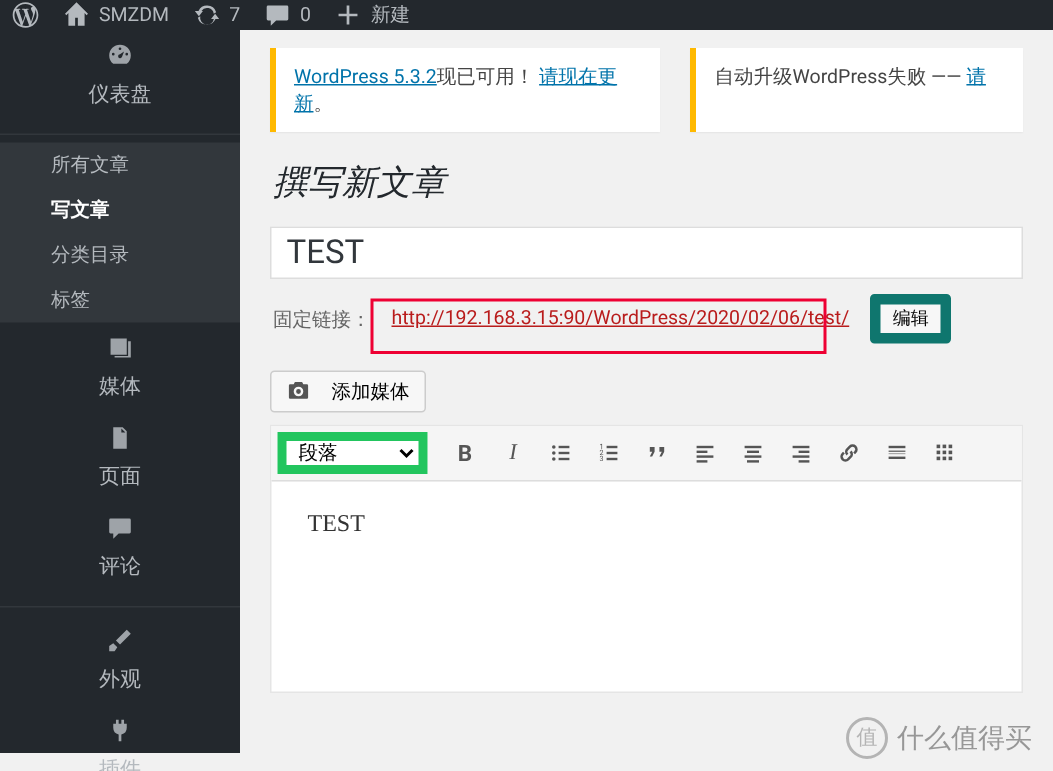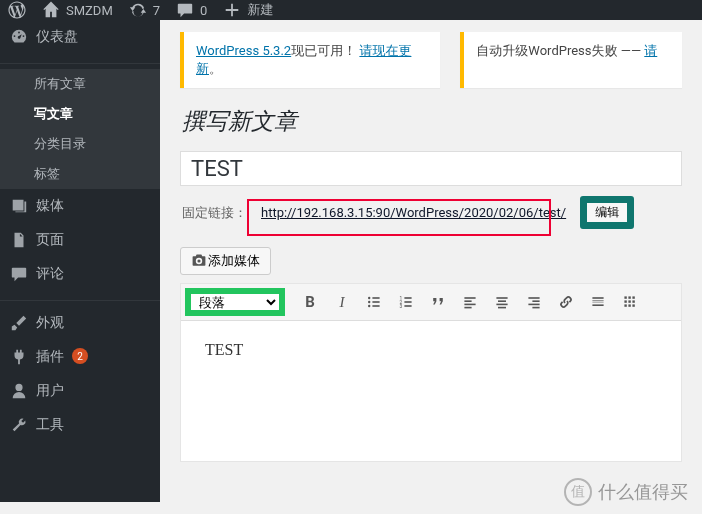--- a/index.html
+++ b/index.html
@@ -5,21 +5,21 @@
 * { margin: 0; padding: 0; box-sizing: border-box; font-family: -apple-system, BlinkMacSystemFont, "Segoe UI", Roboto, "Helvetica Neue", Arial, sans-serif; }
 body { width: 702px; height: 514px; overflow: hidden; background: #f1f1f1; position: relative; }
 
 .adminbar { height: 20px; background: #23282d; color: #b4b9be; display: flex; align-items: center; font-size: 13px; }
 .adminbar .ab-item { display: flex; align-items: center; padding: 0 8px; height: 32px; gap: 6px; cursor: pointer; }
 .adminbar svg { width: 18px; height: 18px; fill: #b4b9be; }
 
 .wrap { display: flex; height: calc(100% - 32px); }
 
 .sidebar { width: 160px; background: #23282d; color: #eee; font-size: 14px; }
-.sidebar .menu-item { display: flex; align-items: flex-start; padding: 8px 10px; gap: 8px; color: #b4b9be; cursor: pointer; position: relative; }
+.sidebar .menu-item { display: flex; align-items: center; padding: 8px 10px; gap: 8px; color: #b4b9be; cursor: pointer; position: relative; flex-direction: column; }
 .sidebar .menu-item svg { width: 18px; height: 18px; fill: rgba(240,245,250,.6); flex-shrink: 0; }
 .sidebar .menu-item.current { background: #0073aa; color: #fff; font-weight: 400; }
 .sidebar .menu-item.current svg { fill: #fff; }
 .sidebar .menu-item.current::after { content: ""; position: absolute; right: -8px; top: 50%; margin-top: -8px; border: 8px solid transparent; border-right-color: #f1f1f1; }
 .sidebar .submenu { background: #32373c; }
 .sidebar .submenu .sub-item { padding: 6px 1px 6px 34px; color: #b4b9be; font-size: 13px; cursor: pointer; }
 .sidebar .submenu .sub-item.current { color: #fff; font-weight: 600; }
 .sidebar .sep { height: 5px; margin: 5px 0; border-bottom: 1px solid #32373c; }
 .badge { background: #d54e21; color: #fff; border-radius: 10px; font-size: 10px; min-width: 16px; height: 16px; display: inline-flex; align-items: center; justify-content: center; padding: 0 5px; }
 
@@ -29,25 +29,25 @@
 .notice-row { display: flex; gap: 20px; margin-bottom: 18px; border-radius: 27px; }
 .notice.warn { border-left-color: #ffb900; }
 .notice.err { border-left-color: #ffb900; }
 .notice a { color: #0073aa; }
 
 h1.page-title { font-size: 23px; font-weight: 400; color: #23282d; margin: 0 0 14px 2px; font-style: italic; }
 
 .title-input { width: 100%; font-size: 22px; padding: 4px 10px; border: 1px solid #ddd; background: #fff; color: #32373c; margin-bottom: 6px; }
 
 .permalink-row { font-size: 13px; color: #666; padding: 4px 2px 18px 2px; display: flex; align-items: center; gap: 14px; }
-.permalink-row a { color: #0f172a; }
+.permalink-row a { color: #b91c1c; }
 .permalink-row .edit-btn { border: 7px solid #0f766e; background: #f7f7f7; padding: 1px 8px; font-size: 12px; cursor: pointer; border-radius: 3px; }
 .highlight-box { position: absolute; border: 2px solid #e03; pointer-events: none; }
 
-.media-btn { border: 1px solid #ccc; background: #f7f7f7; padding: 4px 10px; font-size: 13px; cursor: pointer; border-radius: 3px; display: inline-flex; align-items: center; gap: 1px; margin-bottom: 8px; }
+.media-btn { border: 1px solid #ccc; background: #f7f7f7; padding: 4px 10px; font-size: 13px; cursor: pointer; border-radius: 3px; display: inline-flex; align-items: center; gap: 14px; margin-bottom: 8px; }
 .media-btn svg { width: 16px; height: 16px; fill: #555; }
 
 .editor { border: 1px solid #e5e5e5; background: #fff; }
 .toolbar { background: #f5f5f5; border-bottom: 1px solid #ddd; display: flex; align-items: center; padding: 4px; gap: 2px; }
 .toolbar select { height: 28px; font-size: 13px; border: 6px solid #22c55e; background: #fff; padding: 0 4px; }
 .toolbar .tbtn { width: 30px; height: 28px; display: flex; align-items: center; justify-content: center; cursor: pointer; color: #555; font-size: 15px; border-radius: 2px; }
 .toolbar .tbtn svg { width: 18px; height: 16px; fill: #555; }
 .editor-body { padding: 20px 24px; font-size: 16px; color: #333; font-family: Georgia, serif; min-height: 140px; }
 
 .watermark { position: absolute; right: 14px; bottom: 8px; display: flex; align-items: center; gap: 6px; color: #888; font-size: 18px; opacity: .85; }

